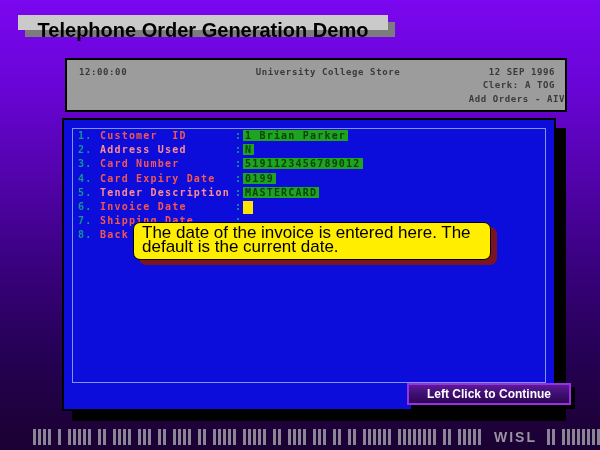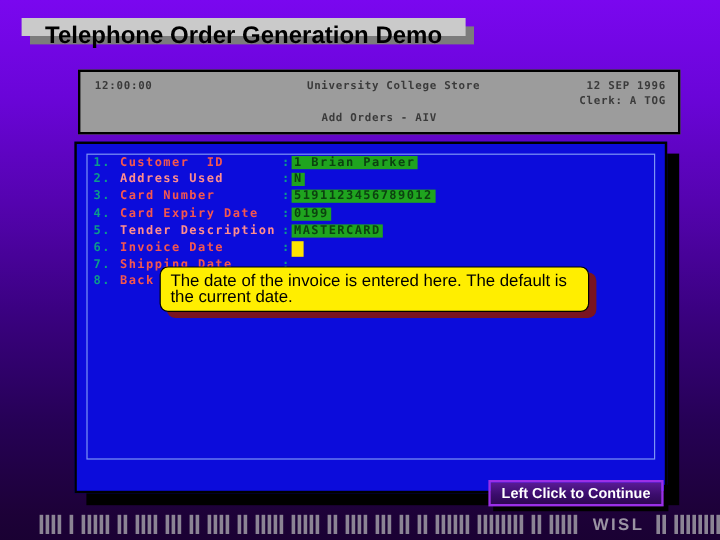--- a/index.html
+++ b/index.html
@@ -18,21 +18,21 @@
   .term-header{
     position:absolute;left:65px;top:58px;width:502px;height:54px;box-sizing:border-box;
     background:#9c9c9c;border:2px solid #000;
     font-family:"DejaVu Sans Mono",monospace;font-size:9px;font-weight:bold;
     letter-spacing:0.6px;color:#3a3a3a;white-space:pre;
   }
   .th-time{position:absolute;left:12px;top:7px;}
   .th-store{position:absolute;left:0;right:0;top:7px;text-align:center;padding-left:24px;}
   .th-date{position:absolute;right:10px;top:7px;}
   .th-clerk{position:absolute;right:10px;top:20px;}
-  .th-screen{position:absolute;left:0;right:0;top:34px;text-align:center;}
+  .th-screen{position:absolute;left:0;right:0;top:34px;text-align:right;}
   
   .screen-shadow{position:absolute;left:72px;top:128px;width:494px;height:293px;background:#000;}
   .screen{
     position:absolute;left:62px;top:118px;width:494px;height:293px;box-sizing:border-box;
     background:#0c0cdb;border:2px solid #000;
     font-family:"DejaVu Sans Mono",monospace;font-weight:bold;font-size:10px;letter-spacing:1.2px;
   }
   .inner-frame{position:absolute;left:8px;top:8px;right:8px;bottom:26px;border:1px solid #7d95f5;}
   .field-row{position:absolute;left:14px;height:13px;white-space:pre;}
   .f-num{position:absolute;left:0;color:#0d9b8b;}
@@ -40,32 +40,32 @@
   .tone-red{color:#f4574e;}
   .tone-pink{color:#ff8d8d;}
   .f-colon{position:absolute;left:157px;color:#0d9b8b;}
   .f-value{position:absolute;left:165px;background:#1fa41f;color:#0c4210;padding:0 2px;white-space:pre;}
   .f-cursor{position:absolute;left:165px;width:10px;height:13px;background:#ffe400;}
   .status-line{position:absolute;left:8px;top:243px;white-space:pre;}
   .status-mask{background:#1fa41f;color:#ffe800;padding:1px 3px;}
   .status-hint{color:#ffe800;margin-left:8px;}
   
   .continue-btn{
-    position:absolute;left:343px;top:280px;width:146px;height:22px;box-sizing:border-box;
+    position:absolute;left:343px;top:263px;width:164px;height:22px;box-sizing:border-box;
     background:linear-gradient(180deg,#5a1b96 0%,#3c0d6e 55%,#2e0854 100%);
     border:2px solid #9a2fe8;box-shadow:4px 4px 0 #000;
     color:#fff;font-family:"Liberation Sans",sans-serif;font-size:12px;font-weight:bold;
     text-align:center;line-height:18px;letter-spacing:0;cursor:pointer;
   }
   
   .tooltip{
     position:absolute;left:133px;top:222px;width:358px;box-sizing:border-box;
     background:#ffee00;border:1px solid #000;border-radius:7px;
     box-shadow:6px 5px 0 #7a1420;
-    padding:3px 8px 5px 8px;font-size:14px;color:#000;line-height:14px;z-index:5;
+    padding:3px 8px 5px 8px;font-size:17px;color:#000;line-height:14px;z-index:5;
   }
   
   .footer{position:absolute;left:33px;top:428px;right:8px;height:18px;display:flex;align-items:center;}
   .bc-group{display:flex;margin-right:5px;}
   .bc-bar{width:3px;height:16px;background:#8b8494;margin-right:2px;}
   .footer-brand{color:#9a93a3;font-size:14px;font-weight:bold;letter-spacing:2px;margin:0 10px 0 6px;text-align:center;}
 </style>
 </head>
 <body>
 

